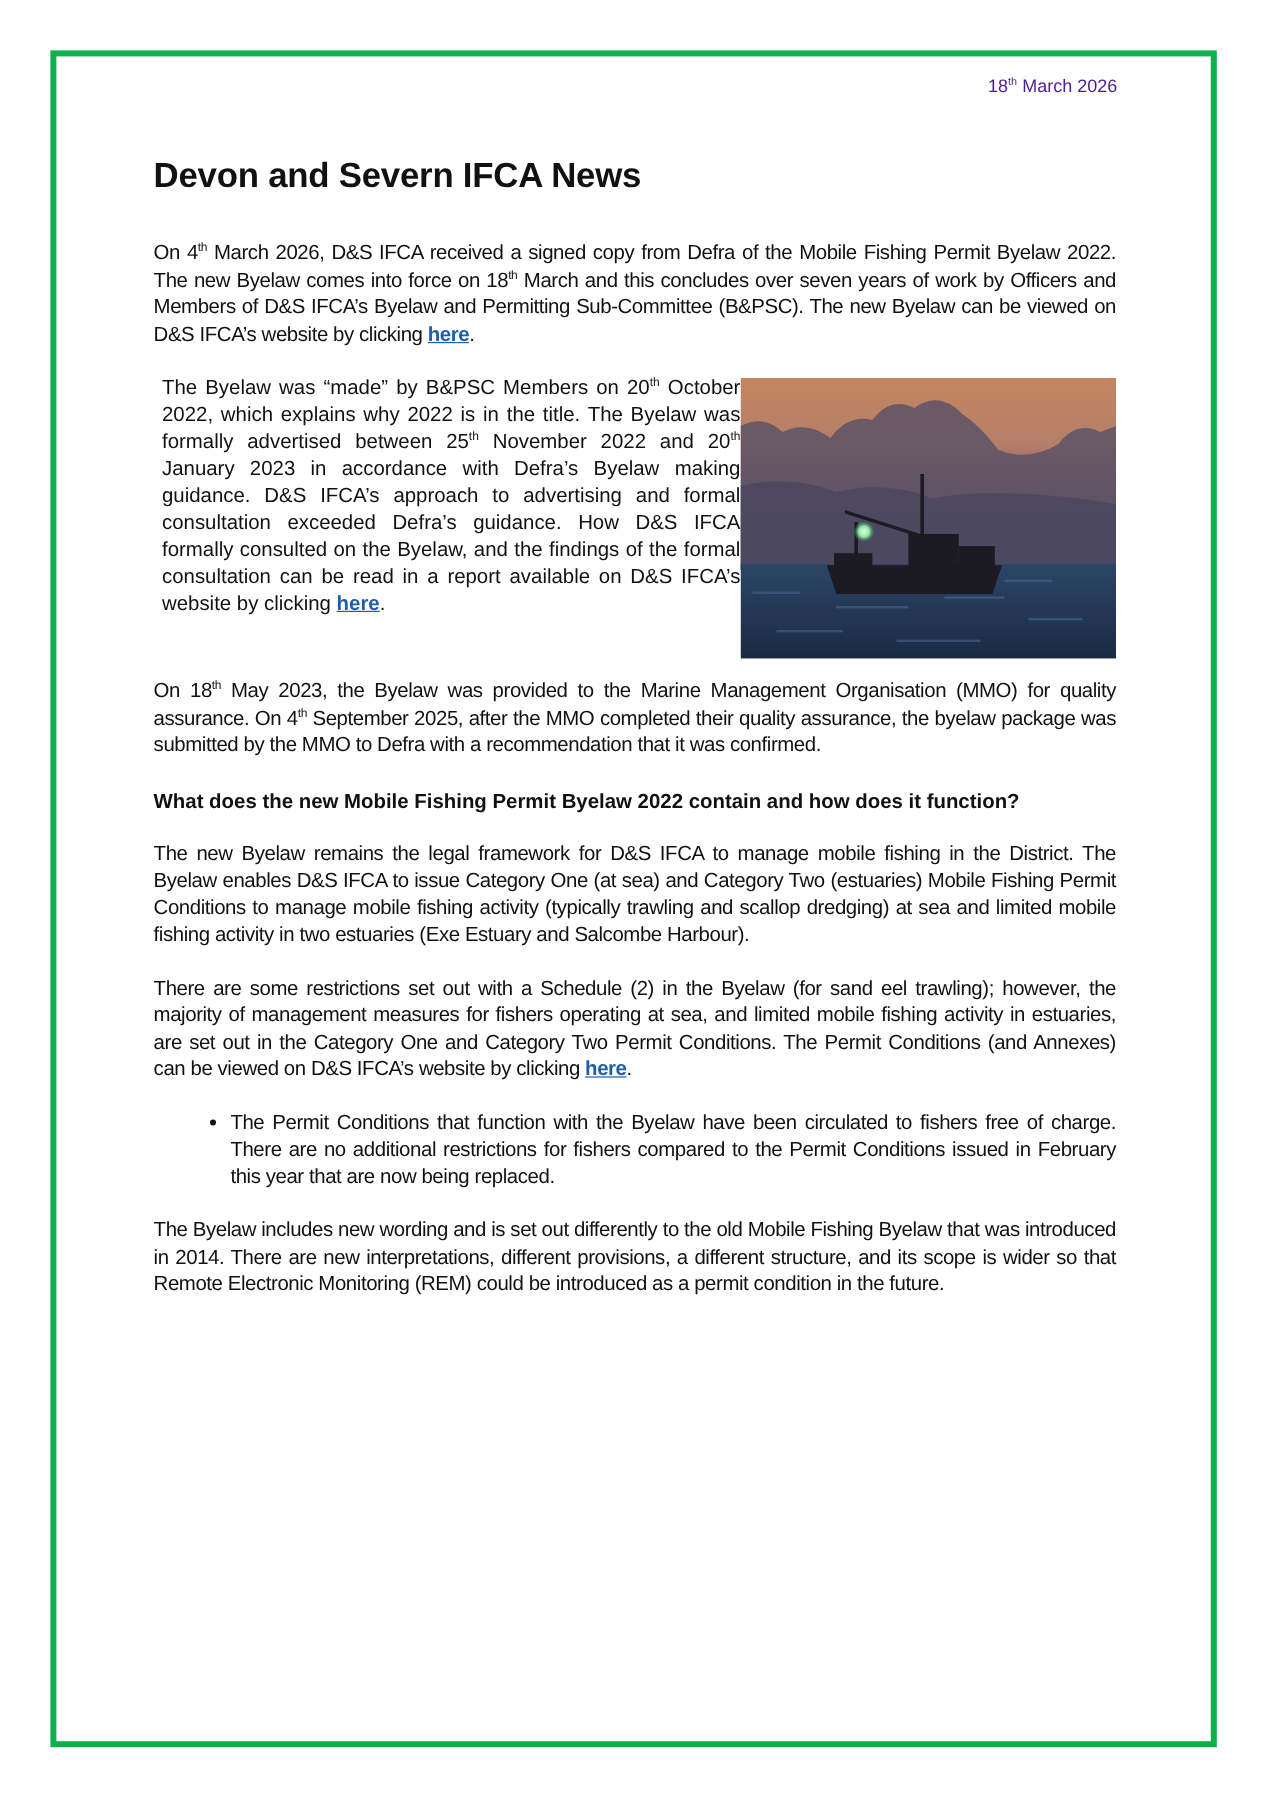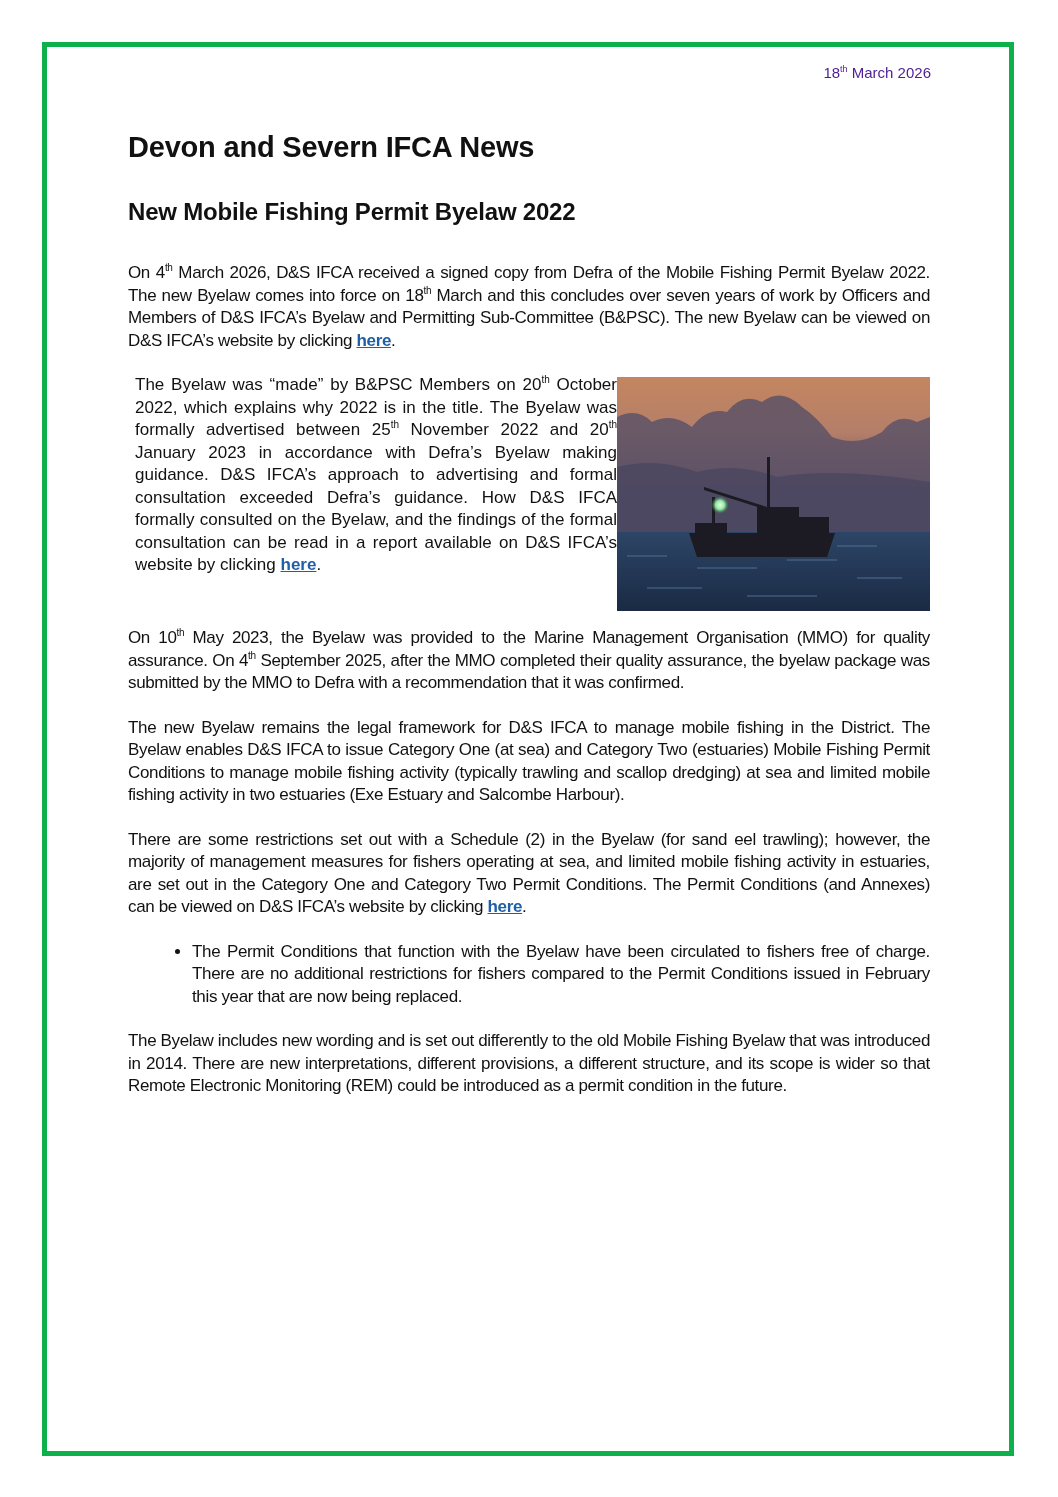--- a/index.html
+++ b/index.html
@@ -37,21 +37,20 @@
 </style>
 </head>
 <body>
 
 <div class="frame"></div>
 
 <div class="date"><span>18</span><sup>th</sup><span> March 2026</span></div>
 
 <div class="content">
   <h1>Devon and Severn IFCA News</h1>
-  <h2>New Mobile Fishing Permit Byelaw 2022</h2>
 
   <p class="p1"><span>On 4</span><sup>th</sup><span> March 2026, D&amp;S IFCA received a signed copy from Defra of the Mobile Fishing Permit Byelaw 2022.   The new Byelaw comes into force on 18</span><sup>th</sup><span> March and this concludes over seven years of work by Officers and Members of D&amp;S IFCA’s Byelaw and Permitting Sub-Committee (B&amp;PSC). The new Byelaw can be viewed on D&amp;S IFCA’s website by clicking </span><a class="link" href="#">here</a><span>.</span></p>
 
   <div class="row">
     <p><span>The Byelaw was “made” by B&amp;PSC Members on 20</span><sup>th</sup><span> October 2022, which explains why 2022 is in the title. The Byelaw was formally advertised between 25</span><sup>th</sup><span> November 2022 and 20</span><sup>th</sup><span> January 2023 in accordance with Defra’s Byelaw making guidance.  D&amp;S IFCA’s approach to advertising and formal consultation exceeded Defra’s guidance.  How D&amp;S IFCA formally consulted on the Byelaw, and the findings of the formal consultation can be read in a report available on D&amp;S IFCA’s website by clicking </span><a class="link" href="#">here</a><span>.</span></p>
 
     <div class="photo" title="Fishing vessel at sea at dusk">
       <svg width="313" height="234" viewBox="0 0 313 234">
         <defs>
           <linearGradient id="sky" x1="0" y1="0" x2="0" y2="1">
@@ -91,22 +90,23 @@
           <rect x="78" y="146" width="32" height="12"></rect>
           <rect x="150" y="80" width="3" height="55"></rect>
           <path d="M87 110 L150 130 L150 133 L87 113 Z"></path>
           <rect x="95" y="120" width="3" height="30"></rect>
         </g>
         <circle cx="103" cy="128" r="9" fill="url(#light)"></circle>
       </svg>
     </div>
   </div>
 
-  <p class="p3"><span>On 10</span><sup>th</sup><span> May 2023, the Byelaw was provided to the Marine Management Organisation (MMO) for quality assurance.  On 4</span><sup>th</sup><span> September 2025, after the MMO completed their quality assurance, the byelaw package was submitted by the MMO to Defra with a recommendation that it was confirmed.</span></p>
+  <p class="p3"><span>On 18</span><sup>th</sup><span> May 2023, the Byelaw was provided to the Marine Management Organisation (MMO) for quality assurance.  On 4</span><sup>th</sup><span> September 2025, after the MMO completed their quality assurance, the byelaw package was submitted by the MMO to Defra with a recommendation that it was confirmed.</span></p>
 
+  <div class="q">What does the new Mobile Fishing Permit Byelaw 2022 contain and how does it function?</div>
 
   <p class="p4">The new Byelaw remains the legal framework for D&amp;S IFCA to manage mobile fishing in the District.  The Byelaw enables D&amp;S IFCA to issue Category One (at sea) and Category Two (estuaries) Mobile Fishing Permit Conditions to manage mobile fishing activity (typically trawling and scallop dredging) at sea and limited mobile fishing activity in two estuaries (Exe Estuary and Salcombe Harbour).</p>
 
   <p class="p5"><span>There are some restrictions set out with a Schedule (2) in the Byelaw (for sand eel trawling); however, the majority of management measures for fishers operating at sea, and limited mobile fishing activity in estuaries, are set out in the Category One and Category Two Permit Conditions. The Permit Conditions (and Annexes) can be viewed on D&amp;S IFCA’s website by clicking </span><a class="link" href="#">here</a><span>.</span></p>
 
   <ul>
     <li>The Permit Conditions that function with the Byelaw have been circulated to fishers free of charge.  There are no additional restrictions for fishers compared to the Permit Conditions issued in February this year that are now being replaced.</li>
   </ul>
 
   <p class="p6">The Byelaw includes new wording and is set out differently to the old Mobile Fishing Byelaw that was introduced in 2014.  There are new interpretations, different provisions, a different structure, and its scope is wider so that Remote Electronic Monitoring (REM) could be introduced as a permit condition in the future.</p>

